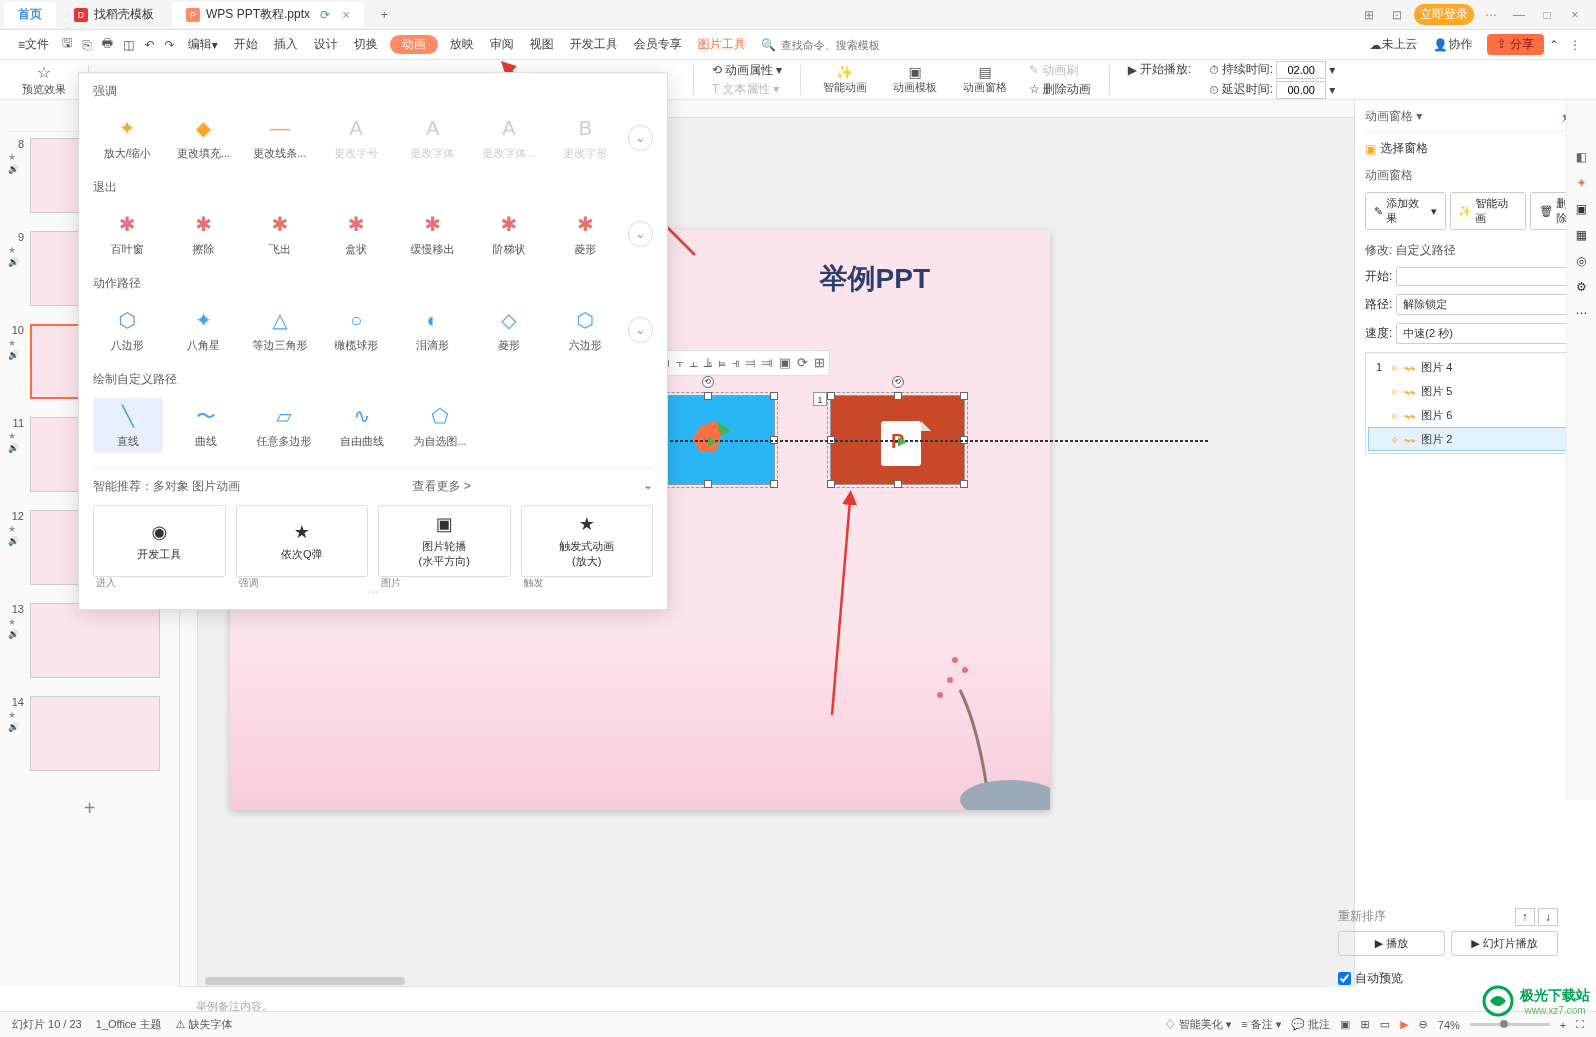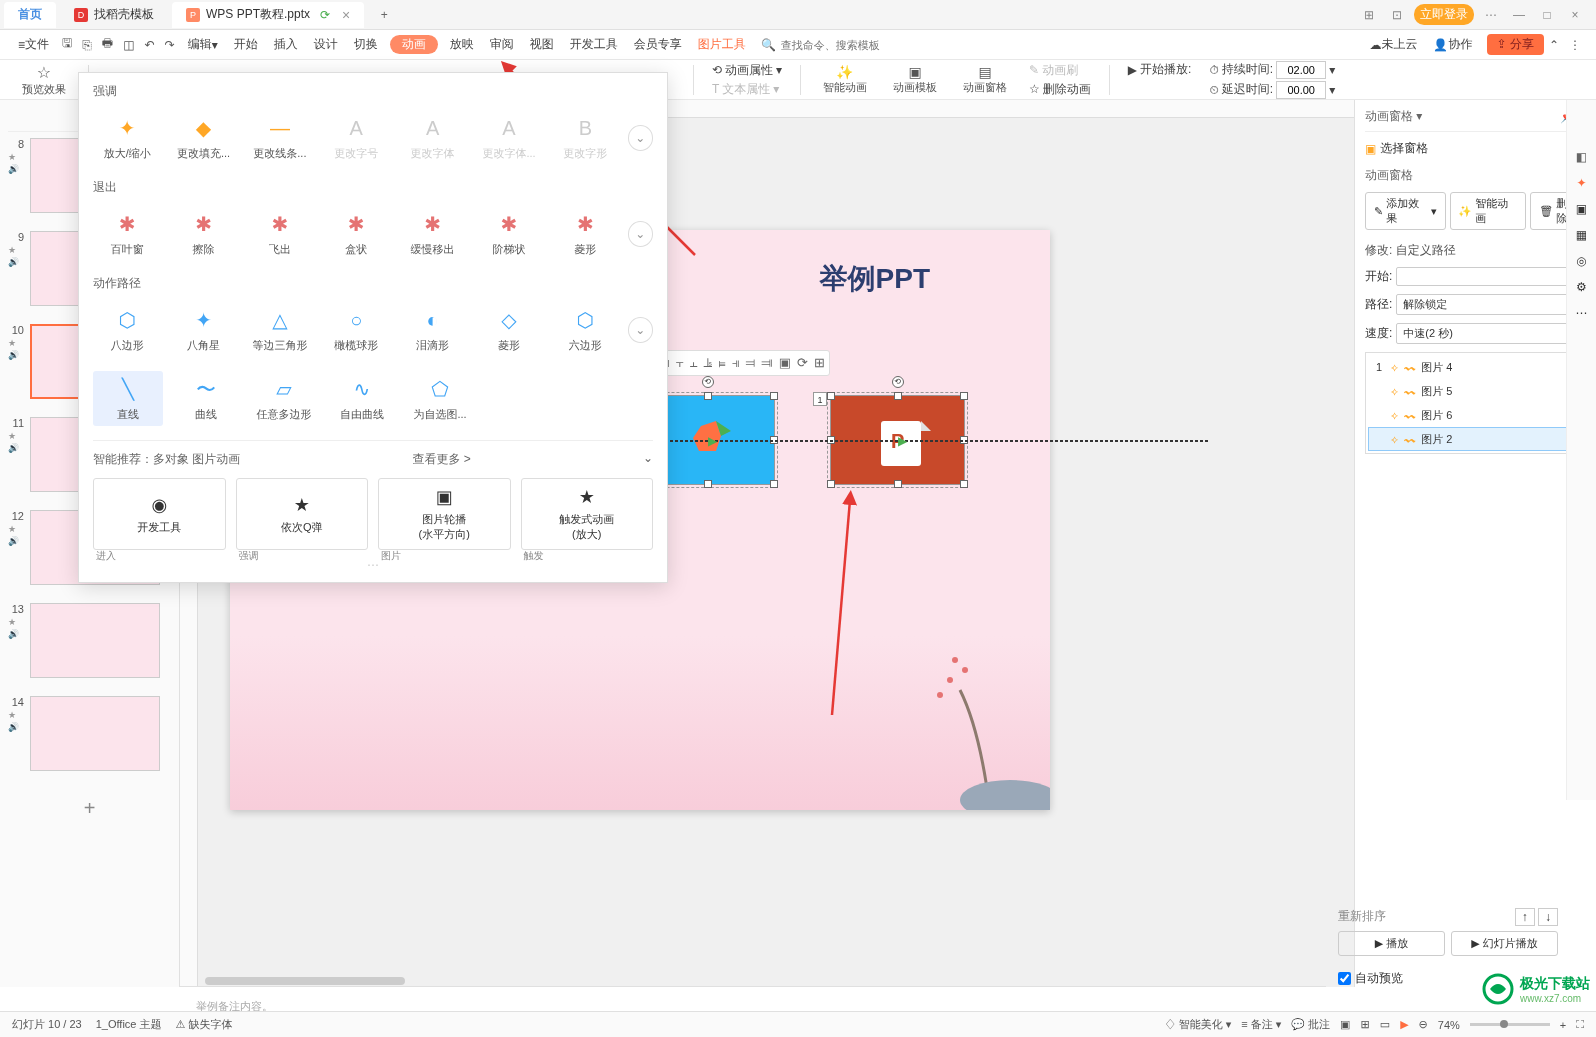--- a/index.html
+++ b/index.html
@@ -63,21 +63,21 @@
 .rp-select { border: 1px solid #ccc; border-radius: 2px; padding: 2px 6px; flex: 1; background: #fff; font-size: 11px; display: flex; justify-content: space-between; }
 .anim-list-item { display: flex; align-items: center; gap: 6px; padding: 3px 4px; border: 1px solid transparent; font-size: 11px; }
 .anim-list-item.sel { background: #e3f2fd; border: 1px solid #90caf9; }
 .side-icons { position: absolute; right: 0; top: 100px; width: 30px; display: flex; flex-direction: column; gap: 12px; align-items: center; padding-top: 50px; border-left: 1px solid #eee; background: #fafafa; height: 700px; }
 .statusbar { position: absolute; bottom: 0; left: 0; right: 0; height: 26px; border-top: 1px solid #e0e0e0; background: #fafafa; display: flex; align-items: center; padding: 0 12px; font-size: 11px; color: #555; }
 .sb-right { margin-left: auto; display: flex; gap: 10px; align-items: center; }
 .notes-area { position: absolute; bottom: 26px; left: 180px; right: 270px; height: 24px; border-top: 1px solid #e0e0e0; background: #fff; padding: 12px 16px; font-size: 11px; color: #aaa; }
 .scrollbar-h { position: absolute; bottom: 50px; left: 200px; right: 280px; height: 12px; background: #f0f0f0; }
 .scrollbar-thumb { position: absolute; left: 5px; width: 200px; height: 8px; background: #ccc; border-radius: 4px; top: 2px; }
 .arrow-red { position: absolute; pointer-events: none; }
-.watermark { position: absolute; bottom: 30px; right: 6px; font-size: 14px; color: #00a651; display: flex; align-items: center; gap: 4px; }
+.watermark { position: absolute; bottom: 18px; right: 6px; font-size: 14px; color: #00a651; display: flex; align-items: center; gap: 4px; text-align: center; }
 .cursor { position: absolute; font-size: 14px; }
 .bottom-btns { position: absolute; bottom: 50px; right: 28px; display: flex; flex-direction: column; gap: 6px; width: 240px; padding: 0 10px; }
 .bb-row { display: flex; gap: 6px; }
 .bb-btn { flex: 1; border: 1px solid #ccc; border-radius: 3px; padding: 4px; font-size: 11px; display: flex; align-items: center; justify-content: center; gap: 3px; }
 svg { display: block; }
 </style>
 </head>
 <body>
 
 <div class="tabbar">
@@ -513,20 +513,21 @@
           <span>菱形</span>
         </div>
         <div class="anim-item">
           <div class="anim-icon anim-blue">⬡</div>
           <span>六边形</span>
         </div>
         <div class="expand-btn">⌄</div>
     </div>
   </div>
   <div class="anim-section">
+    <div class="anim-section-title">绘制自定义路径</div>
     <div class="anim-row" id="custom-row">
         <div class="anim-item hover">
           <div class="anim-icon anim-blue">╲</div>
           <span>直线</span>
         </div>
         <div class="anim-item">
           <div class="anim-icon anim-blue">〜</div>
           <span>曲线</span>
         </div>
         <div class="anim-item">

